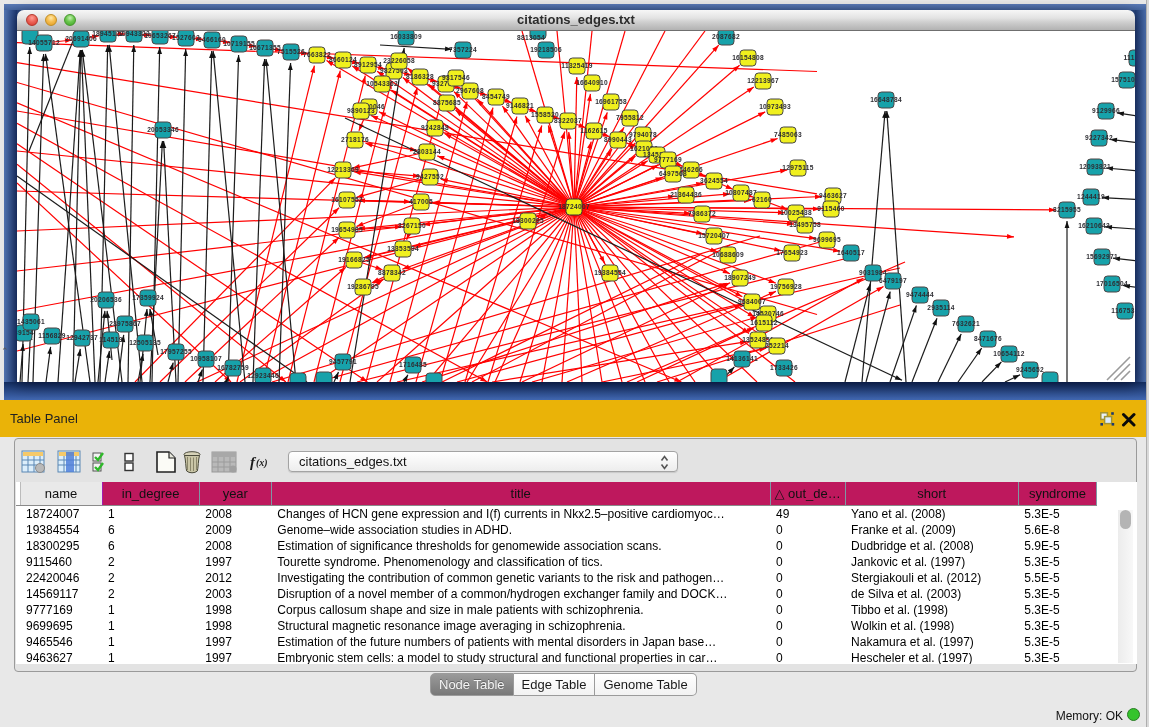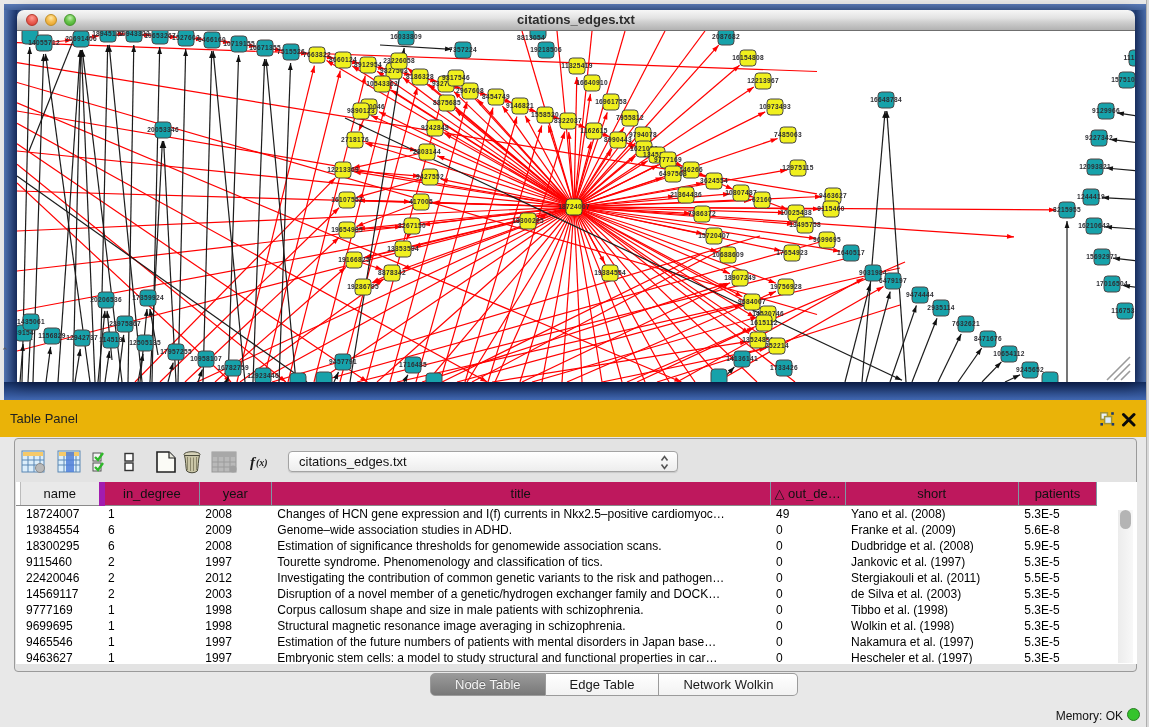--- a/index.html
+++ b/index.html
@@ -24,28 +24,28 @@
 #panel { position:absolute; left:14px; top:438px; width:1123px; height:234px; background:#e3e3e3; border:1px solid #9a9a9a; border-radius:4px; }
 #toolbar { position:absolute; left:6px; top:11px; height:24px; width:100%; }
 #combo { position:absolute; left:267px; top:1px; width:390px; height:21px; border:1px solid #a3a3a3; border-radius:4px; background:linear-gradient(#ffffff,#ededed); font-size:13px; color:#111; line-height:19px; padding-left:10px; box-shadow:0 1px 1px rgba(0,0,0,.12); }
 
 #tblwrap { position:absolute; left:1px; top:43px; width:1121px; height:182px; background:#fff; overflow:hidden; }
 table { border-collapse:collapse; table-layout:fixed; width:1081px; font-size:12px; color:#000; }
 col.g0 { width:4px; } col.g1 { width:82px; } col.g2 { width:97px; } col.g3 { width:72px; }
 col.g4 { width:498px; } col.g5 { width:75px; } col.g6 { width:173px; } col.g7 { width:78px; }
 thead td { background:#be185d; height:23px; text-align:center; font-size:13px; color:#111;
   border-right:1px solid #7e98a4; border-bottom:1px solid #8a8a8a; overflow:hidden; white-space:nowrap; }
-thead td.hg { background:#e9e9e9; border-right:6px solid #a21caf; }
+thead td.hg { background:#e9e9e9; border-right:1px solid #a21caf; }
 thead td.first { background:#fff; border-right:1px solid #bbb; }
 tbody td { height:16px; padding:0 0 0 6px; white-space:nowrap; overflow:hidden; border:none; line-height:16px; }
 #vscroll { position:absolute; right:3px; top:71px; width:15px; height:153px; background:linear-gradient(to right,#ececec,#f8f8f8); }
 #vthumb { position:absolute; left:2px; top:0px; width:11px; height:19px; background:#b4b4b4; border-radius:6px; }
 
 #tabs { position:absolute; left:430px; top:673px; height:23px; display:flex; font-size:13px; }
-.tab { border:1px solid #9b9b9b; border-left:none; background:linear-gradient(#ffffff,#f2f2f2); color:#1a1a1a; line-height:21px; padding:0 24px; }
+.tab { border:1px solid #9b9b9b; border-left:none; background:linear-gradient(#ffffff,#f2f2f2); color:#1a1a1a; line-height:21px; padding:0 8px; }
 .tab.first { border-left:1px solid #9b9b9b; border-radius:5px 0 0 5px; }
 .tab.last { border-radius:0 5px 5px 0; }
 .tab.sel { background:linear-gradient(#9a9a9a,#787878); color:#f4f4f4; text-shadow:0 -1px 0 rgba(0,0,0,.3); }
 #status { position:absolute; right:26px; top:709px; font-size:12px; color:#111; }
 #memdot { position:absolute; right:9px; top:708px; width:13px; height:13px; border-radius:50%; background:#35c42c; border:1.5px solid #2a7d24; }
 </style></head>
 <body>
 <div id="desktop">
   <div id="d-top"></div>
     <div id="d-left"></div>
@@ -848,21 +848,21 @@
         </colgroup>
       <thead>
           <tr>
             <td class="first"></td>
             <td class="hg">name</td>
             <td>in_degree</td>
             <td>year</td>
             <td>title</td>
             <td>△ out_de…</td>
             <td>short</td>
-            <td>patients</td>
+            <td>syndrome</td>
           </tr>
         </thead>
       <tbody>
 <tr>
             <td></td>
             <td class="c0">18724007</td>
             <td class="c1">1</td>
             <td class="c2">2008</td>
             <td class="c3">Changes of HCN gene expression and I(f) currents in Nkx2.5–positive cardiomyoc…</td>
             <td class="c4">49</td>
@@ -899,29 +899,29 @@
             <td class="c5">Jankovic et al. (1997)</td>
             <td class="c6">5.3E-5</td>
           </tr>
 <tr>
             <td></td>
             <td class="c0">22420046</td>
             <td class="c1">2</td>
             <td class="c2">2012</td>
             <td class="c3">Investigating the contribution of common genetic variants to the risk and pathogen…</td>
             <td class="c4">0</td>
-            <td class="c5">Stergiakouli et al. (2011)</td>
+            <td class="c5">Stergiakouli et al. (2012)</td>
             <td class="c6">5.5E-5</td>
           </tr>
 <tr>
             <td></td>
             <td class="c0">14569117</td>
             <td class="c1">2</td>
             <td class="c2">2003</td>
-            <td class="c3">Disruption of a novel member of a genetic/hydrogen exchanger family and DOCK…</td>
+            <td class="c3">Disruption of a novel member of a common/hydrogen exchanger family and DOCK…</td>
             <td class="c4">0</td>
             <td class="c5">de Silva et al. (2003)</td>
             <td class="c6">5.3E-5</td>
           </tr>
 <tr>
             <td></td>
             <td class="c0">9777169</td>
             <td class="c1">1</td>
             <td class="c2">1998</td>
             <td class="c3">Corpus callosum shape and size in male patients with schizophrenia.</td>
@@ -962,17 +962,17 @@
       </tbody>
     </table>
   </div>
   <div id="vscroll">
       <div id="vthumb"></div>
     </div>
 </div>
 <div id="tabs">
   <div class="tab first sel">Node Table</div>
   <div class="tab">Edge Table</div>
-  <div class="tab last">Network Wolkin</div>
+  <div class="tab last">Genome Table</div>
 </div>
 <div id="status">Memory: OK</div>
 <div style="position:absolute;left:1px;top:346px;color:#555;font-size:9px">⌃</div>
 <div id="memdot"></div>
 
 </body></html>

